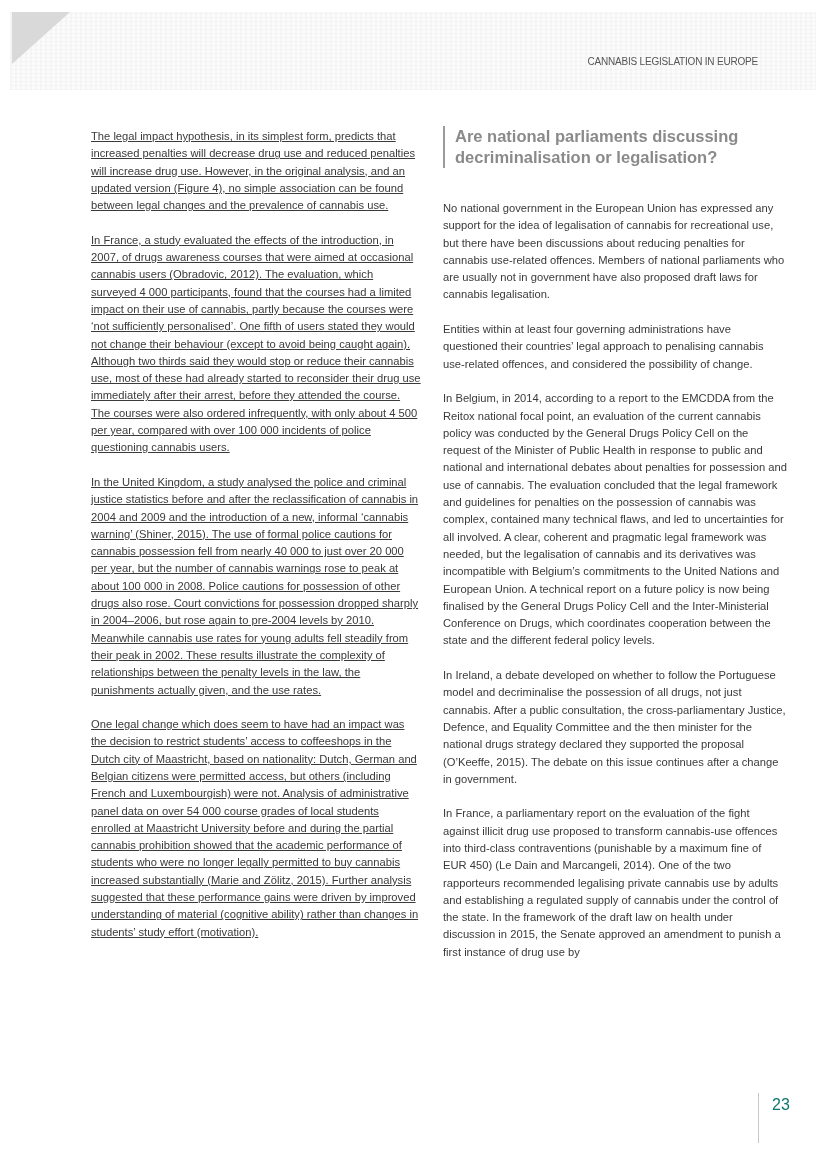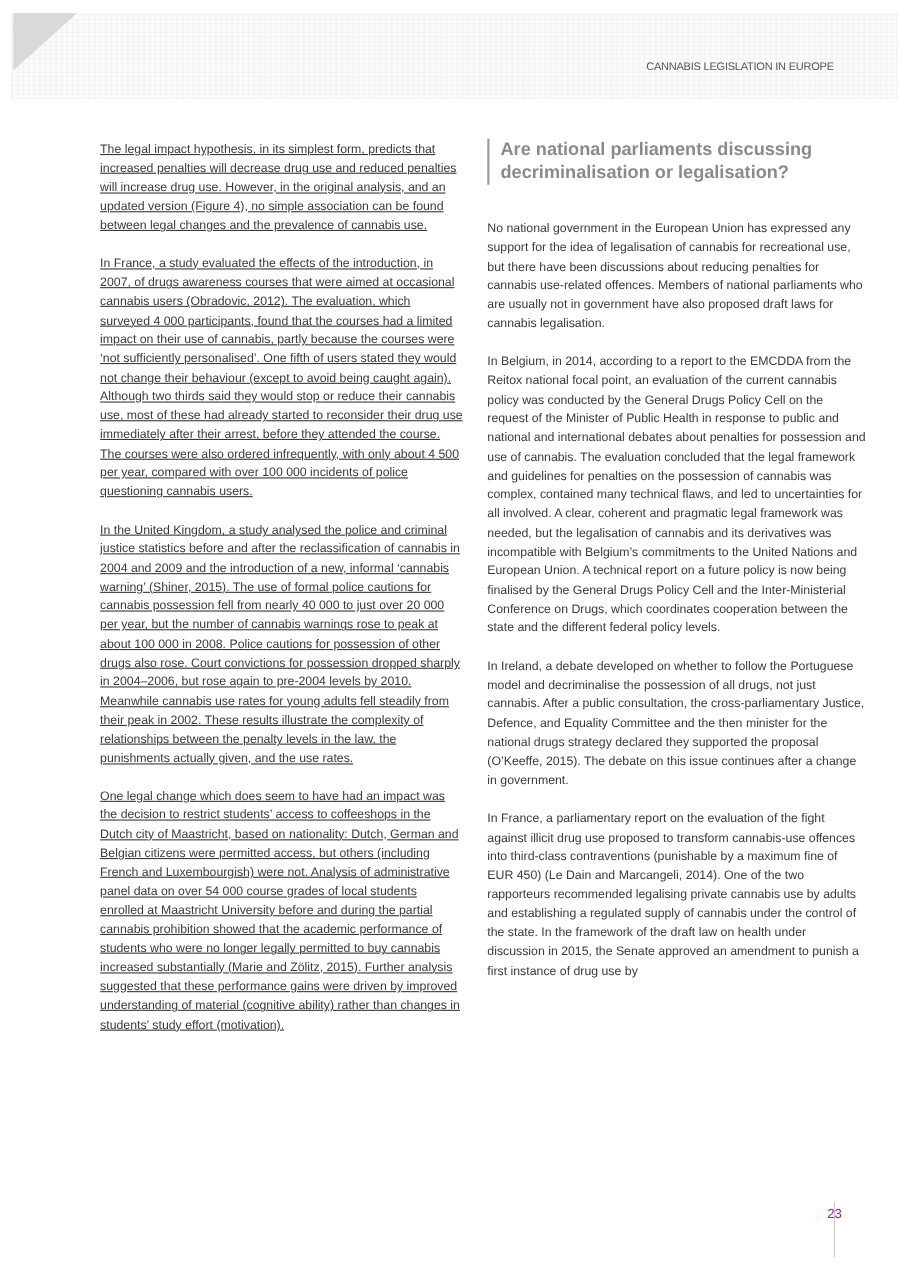--- a/index.html
+++ b/index.html
@@ -63,24 +63,24 @@
       border-left: 2px solid #9a9a9a;
       font-size: 16.5px;
       line-height: 21px;
       font-weight: bold;
       color: #8a8a8a;
       width: 300px;
     }
     .heading-gap { height: 32px; }
     .page-number {
       position: absolute;
-      left: 752px;
+      left: 772px;
       top: 1096px;
-      font-size: 12px;
-      color: #a21caf;
+      font-size: 16px;
+      color: #0f766e;
     }
     .page-rule {
       position: absolute;
       left: 758px;
       top: 1093px;
       width: 1px;
       height: 50px;
       background: #c8c8c8;
     }
   </style>
@@ -95,19 +95,20 @@
   <p>The legal impact hypothesis, in its simplest form, predicts that increased penalties will decrease drug use and reduced penalties will increase drug use. However, in the original analysis, and an updated version (Figure 4), no simple association can be found between legal changes and the prevalence of cannabis use.</p>
   <p>In France, a study evaluated the effects of the introduction, in 2007, of drugs awareness courses that were aimed at occasional cannabis users (Obradovic, 2012). The evaluation, which surveyed 4 000 participants, found that the courses had a limited impact on their use of cannabis, partly because the courses were ‘not sufficiently personalised’. One fifth of users stated they would not change their behaviour (except to avoid being caught again). Although two thirds said they would stop or reduce their cannabis use, most of these had already started to reconsider their drug use immediately after their arrest, before they attended the course. The courses were also ordered infrequently, with only about 4 500 per year, compared with over 100 000 incidents of police questioning cannabis users.</p>
   <p>In the United Kingdom, a study analysed the police and criminal justice statistics before and after the reclassification of cannabis in 2004 and 2009 and the introduction of a new, informal ‘cannabis warning’ (Shiner, 2015). The use of formal police cautions for cannabis possession fell from nearly 40 000 to just over 20 000 per year, but the number of cannabis warnings rose to peak at about 100 000 in 2008. Police cautions for possession of other drugs also rose. Court convictions for possession dropped sharply in 2004–2006, but rose again to pre-2004 levels by 2010. Meanwhile cannabis use rates for young adults fell steadily from their peak in 2002. These results illustrate the complexity of relationships between the penalty levels in the law, the punishments actually given, and the use rates.</p>
   <p>One legal change which does seem to have had an impact was the decision to restrict students’ access to coffeeshops in the Dutch city of Maastricht, based on nationality: Dutch, German and Belgian citizens were permitted access, but others (including French and Luxembourgish) were not. Analysis of administrative panel data on over 54 000 course grades of local students enrolled at Maastricht University before and during the partial cannabis prohibition showed that the academic performance of students who were no longer legally permitted to buy cannabis increased substantially (Marie and Zölitz, 2015). Further analysis suggested that these performance gains were driven by improved understanding of material (cognitive ability) rather than changes in students’ study effort (motivation).</p>
 </div>
 
 <div class="col col-right">
   <h2 class="section-heading">Are national parliaments discussing decriminalisation or legalisation?</h2>
   <div class="heading-gap"></div>
   <p>No national government in the European Union has expressed any support for the idea of legalisation of cannabis for recreational use, but there have been discussions about reducing penalties for cannabis use-related offences. Members of national parliaments who are usually not in government have also proposed draft laws for cannabis legalisation.</p>
+  <p>Entities within at least four governing administrations have questioned their countries’ legal approach to penalising cannabis use-related offences, and considered the possibility of change.</p>
   <p>In Belgium, in 2014, according to a report to the EMCDDA from the Reitox national focal point, an evaluation of the current cannabis policy was conducted by the General Drugs Policy Cell on the request of the Minister of Public Health in response to public and national and international debates about penalties for possession and use of cannabis. The evaluation concluded that the legal framework and guidelines for penalties on the possession of cannabis was complex, contained many technical flaws, and led to uncertainties for all involved. A clear, coherent and pragmatic legal framework was needed, but the legalisation of cannabis and its derivatives was incompatible with Belgium’s commitments to the United Nations and European Union. A technical report on a future policy is now being finalised by the General Drugs Policy Cell and the Inter-Ministerial Conference on Drugs, which coordinates cooperation between the state and the different federal policy levels.</p>
   <p>In Ireland, a debate developed on whether to follow the Portuguese model and decriminalise the possession of all drugs, not just cannabis. After a public consultation, the cross-parliamentary Justice, Defence, and Equality Committee and the then minister for the national drugs strategy declared they supported the proposal (O’Keeffe, 2015). The debate on this issue continues after a change in government.</p>
   <p>In France, a parliamentary report on the evaluation of the fight against illicit drug use proposed to transform cannabis-use offences into third-class contraventions (punishable by a maximum fine of EUR 450) (Le Dain and Marcangeli, 2014). One of the two rapporteurs recommended legalising private cannabis use by adults and establishing a regulated supply of cannabis under the control of the state. In the framework of the draft law on health under discussion in 2015, the Senate approved an amendment to punish a first instance of drug use by</p>
 </div>
 
 <div class="page-rule"></div>
 <div class="page-number">23</div>
 
 </body></html>

